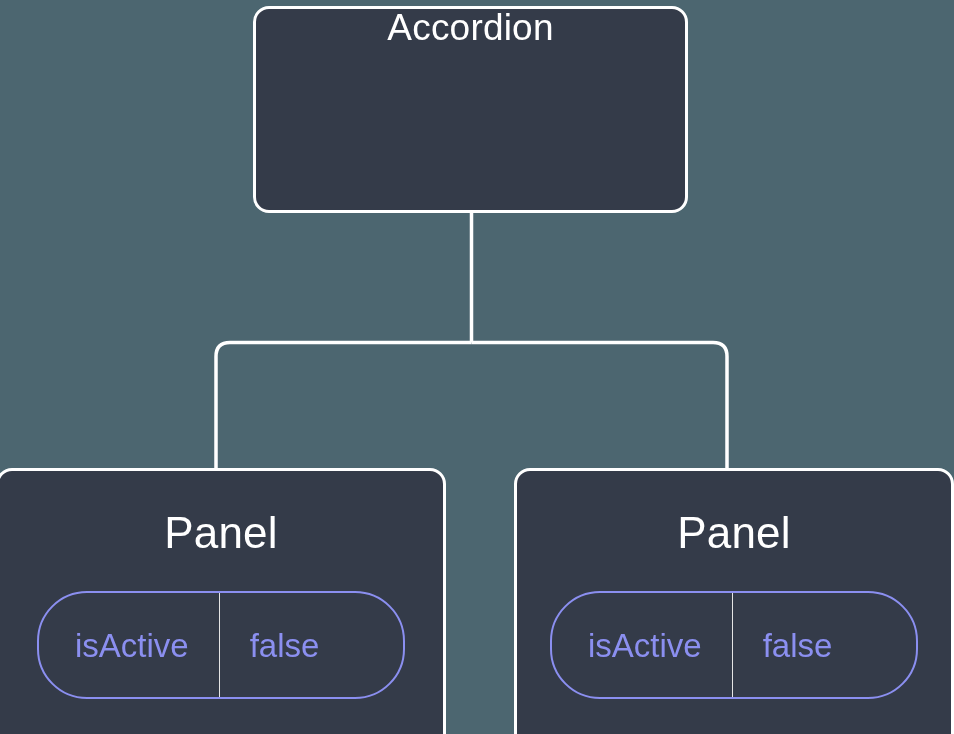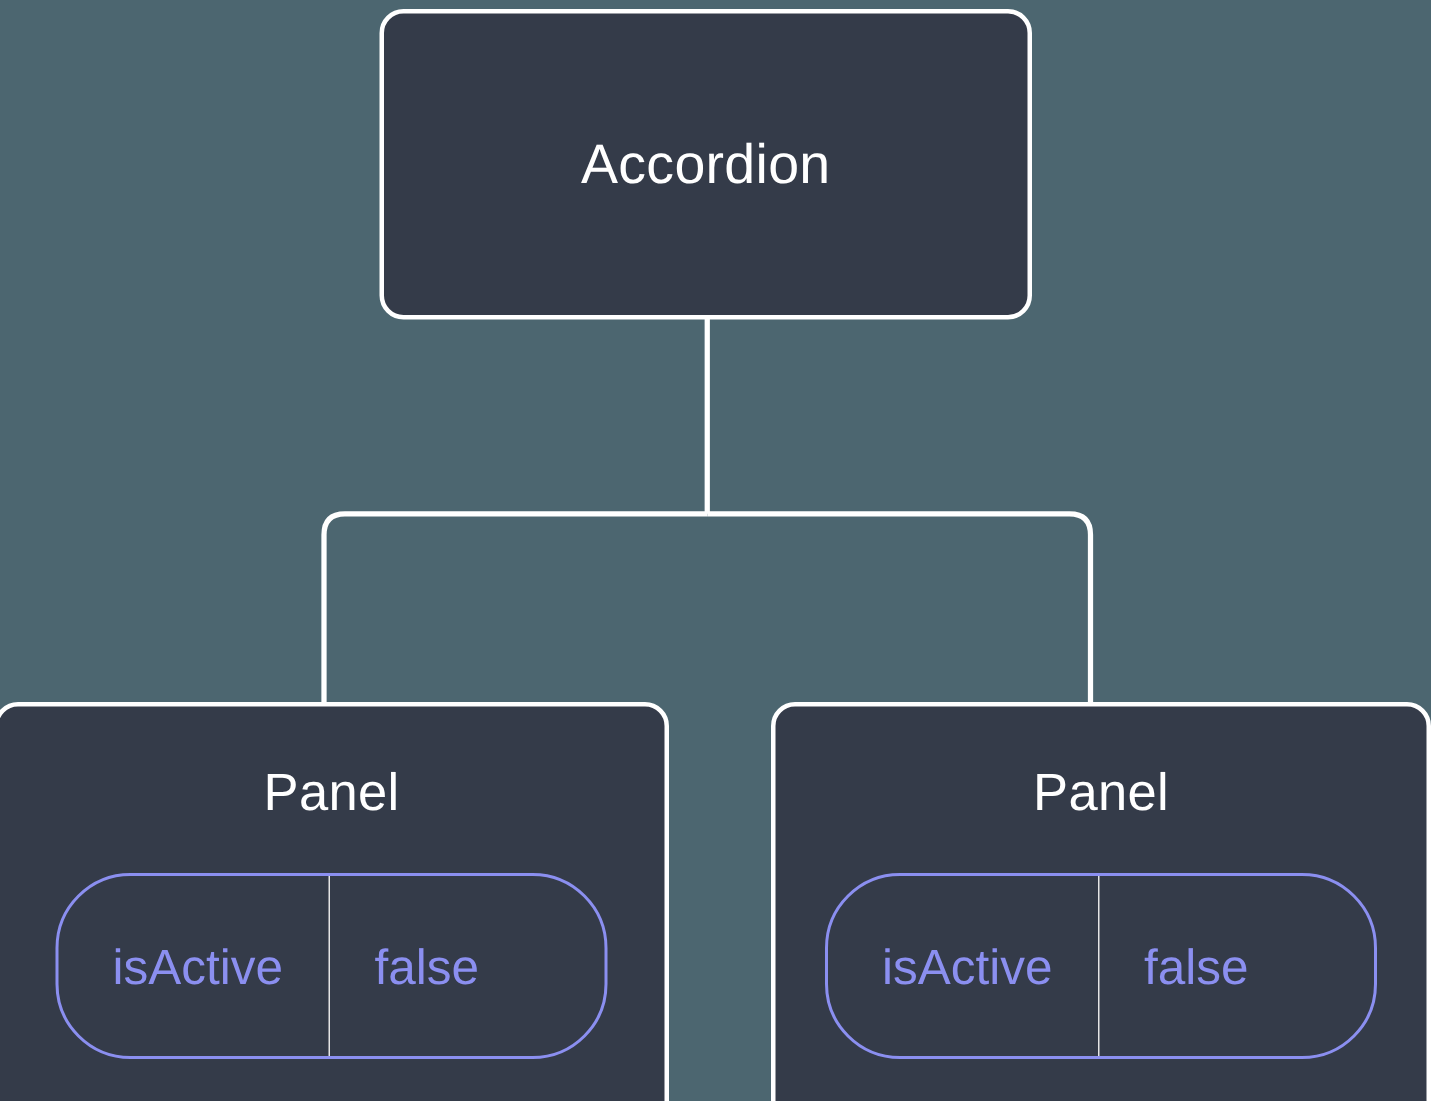--- a/index.html
+++ b/index.html
@@ -40,57 +40,57 @@
     display: flex;
     flex-direction: column;
     align-items: center;
   }
 
   .node-root {
     left: 253px;
     top: 6px;
     width: 435px;
     height: 207px;
-    justify-content: center;
+    justify-content: flex-start;
   }
 
   .node-panel-left {
     left: -4px;
     top: 468px;
     width: 450px;
     height: 282px;
     padding-top: 40px;
   }
 
   .node-panel-right {
     left: 514px;
     top: 468px;
     width: 440px;
     height: 282px;
     padding-top: 40px;
   }
 
   .node-title {
     color: #ffffff;
-    font-size: 35px;
+    font-size: 44px;
     font-weight: 400;
     letter-spacing: 0.2px;
     line-height: 1;
     white-space: nowrap;
   }
 
   .node-root .node-title {
     font-size: 37px;
   }
 
   
   .prop-pill {
     box-sizing: border-box;
     margin-top: 36px;
-    height: 124px;
+    height: 108px;
     border: 2px solid #8b8ff0;
     border-radius: 50px;
     display: flex;
     align-items: stretch;
     background: transparent;
   }
 
   .prop-key,
   .prop-value {
     display: flex;

